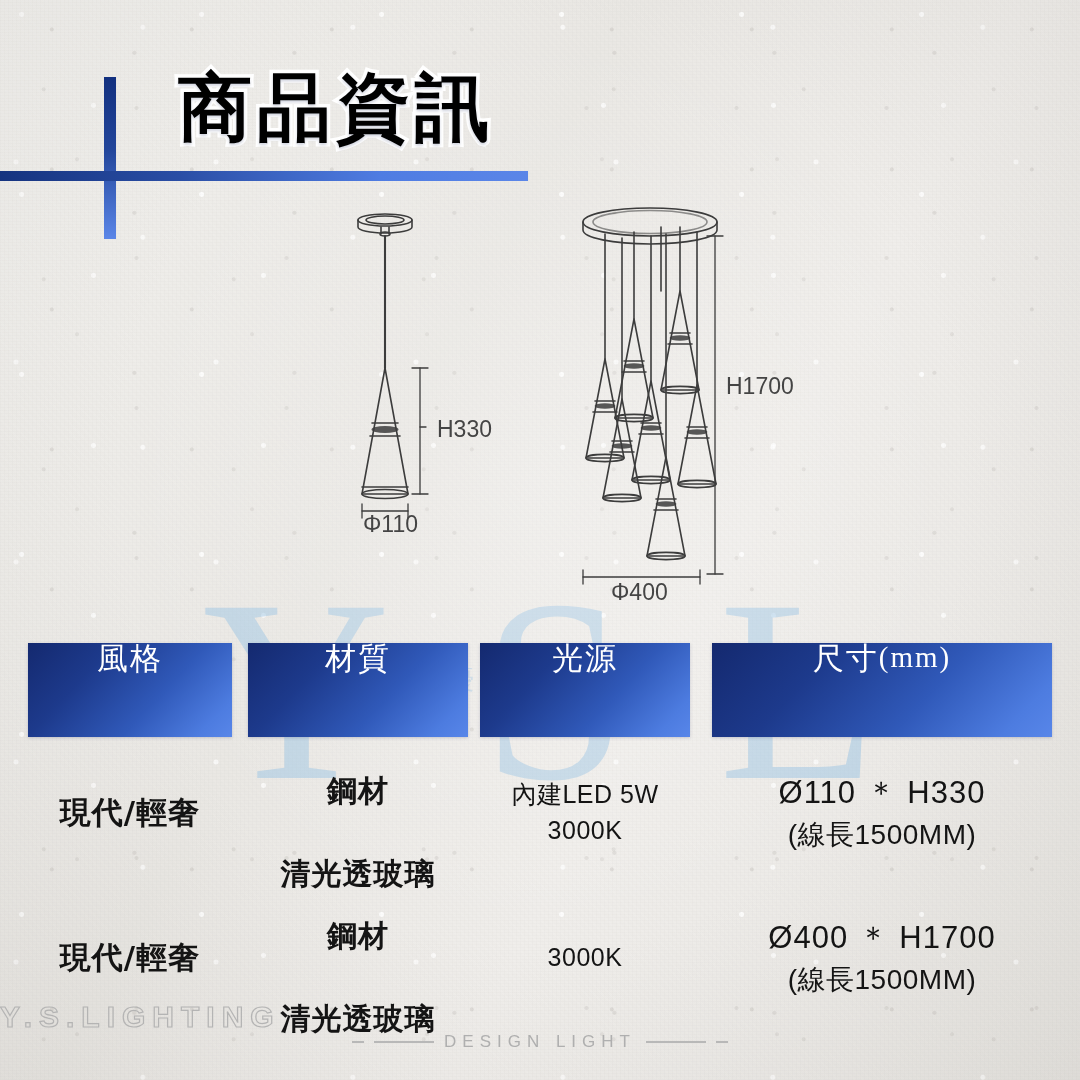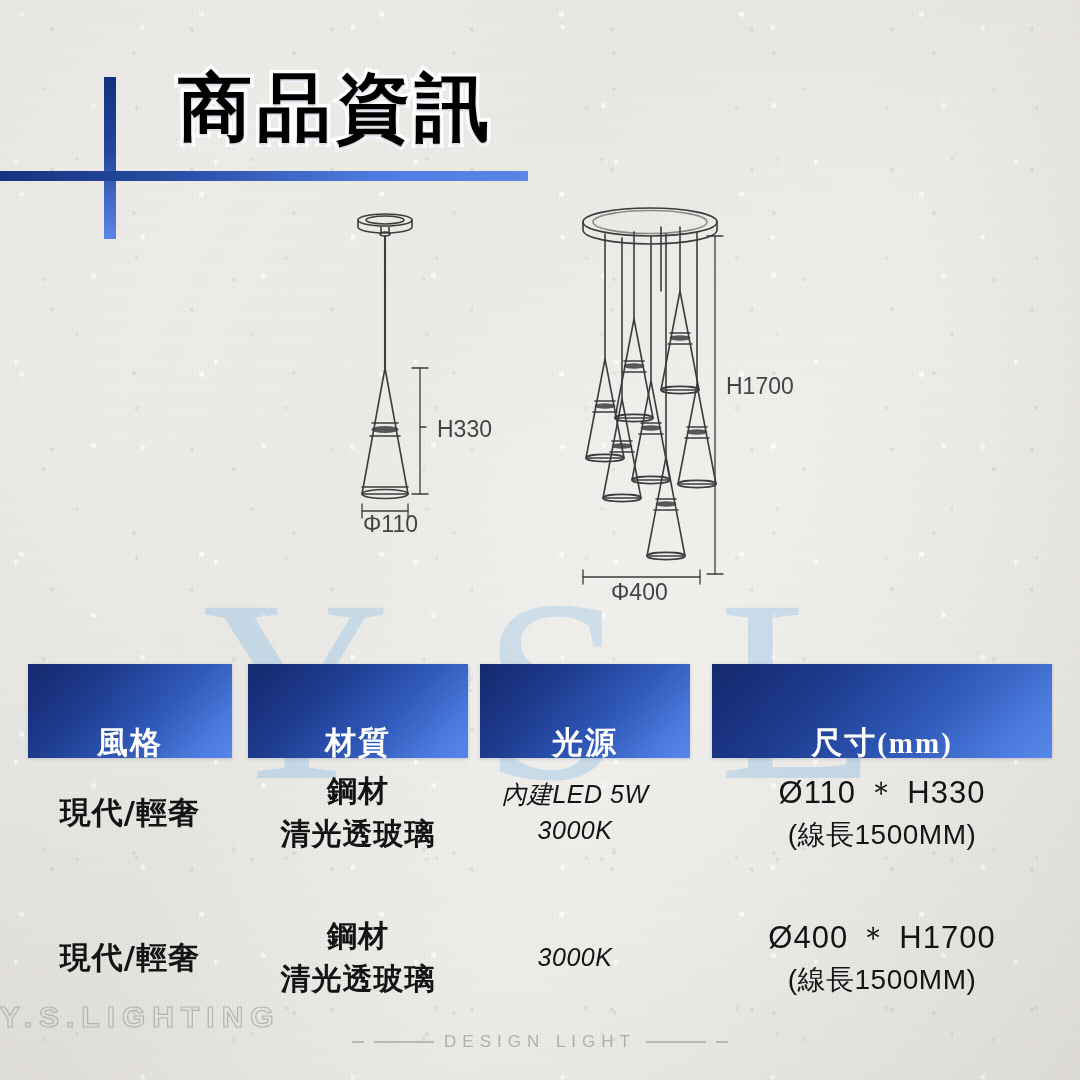--- a/index.html
+++ b/index.html
@@ -78,49 +78,48 @@
   }
 
   
   #drawings { position:absolute; left:0; top:196px; width:1080px; height:420px; }
 
   
   #table { position:absolute; left:0; top:636px; width:1080px; }
   .hdr-row { position:relative; height:104px; }
   .hdr {
     position:absolute; top:7px; height:94px;
-    display:flex; align-items:flex-end; justify-content:center;
-    color:#fff; font-weight:700; letter-spacing:2px;
+    display:flex; align-items:flex-start; justify-content:center;
+    color:#fff; font-weight:400; letter-spacing:2px;
     font-size:31px; line-height:1;
     background:linear-gradient(133deg,#14296f 0%,#1d3a8c 30%,#3059b9 62%,#4d7ce0 88%,#5886e9 100%);
     box-shadow:0 1px 3px rgba(60,70,110,.22);
     font-family:"DejaVu Sans","Liberation Sans",sans-serif;
-    margin-top:21px;
   }
   .hdr.c0 { left:28px;  width:204px; }
   .hdr.c1 { left:248px; width:220px; }
   .hdr.c2 { left:480px; width:210px; }
   .hdr.c3 { left:712px; width:340px; }
   .hdr .mmpart { font-family:"Liberation Serif","DejaVu Serif",serif; font-size:29px; }
 
   .row { position:relative; height:145px; }
   .cell {
     position:absolute; top:0; height:145px;
     display:flex; flex-direction:column; align-items:center; justify-content:center;
     color:#141414; text-align:center; line-height:1.42;
   }
   .cell.c0 { left:20px;  width:220px; }
   .cell.c1 { left:248px; width:220px; }
-  .cell.c2 { left:468px; width:214px;font-style:italic; }
+  .cell.c2 { left:478px; width:214px; }
   .cell.c3 { left:706px; width:352px; }
 
   .c0 .l1 { font-size:31px; font-weight:700; letter-spacing:1px;
             font-family:"DejaVu Sans","Liberation Sans",sans-serif; }
   .c1 .l1, .c1 .l2 { font-size:30px; font-weight:700; letter-spacing:1px;
-            font-family:"DejaVu Sans","Liberation Sans",sans-serif; }
+            font-family:"DejaVu Sans","Liberation Sans",sans-serif;margin-top:40px; }
   .c2 .l1, .c2 .l2 { font-size:25px; font-weight:400; letter-spacing:.5px;
             font-family:"Liberation Sans","DejaVu Sans",sans-serif; }
   .c3 .l1 { font-size:31px; font-weight:400; letter-spacing:1px;
             font-family:"Liberation Sans","DejaVu Sans",sans-serif; }
   .c3 .l2 { font-size:28px; font-weight:400; letter-spacing:.5px;
             font-family:Liberation Sans, sans-serif; }
 
   
   #footer { position:absolute; left:0; top:1002px; width:1080px; }
   #brand {

